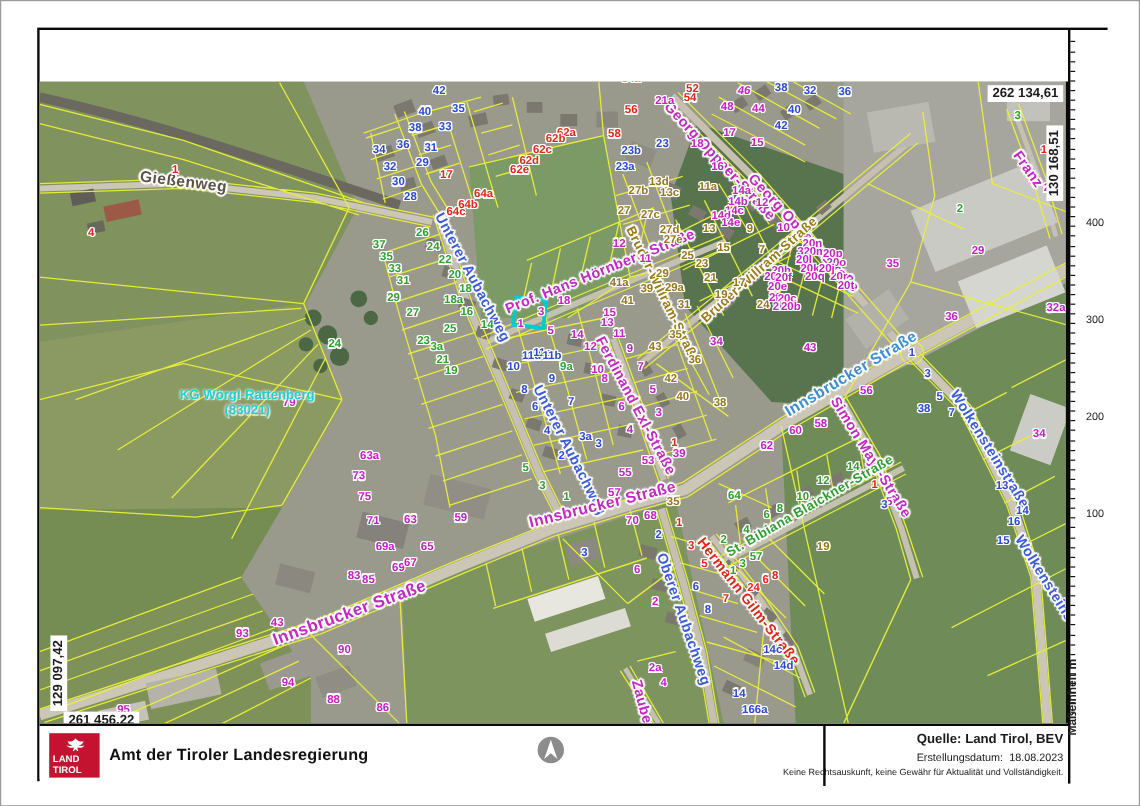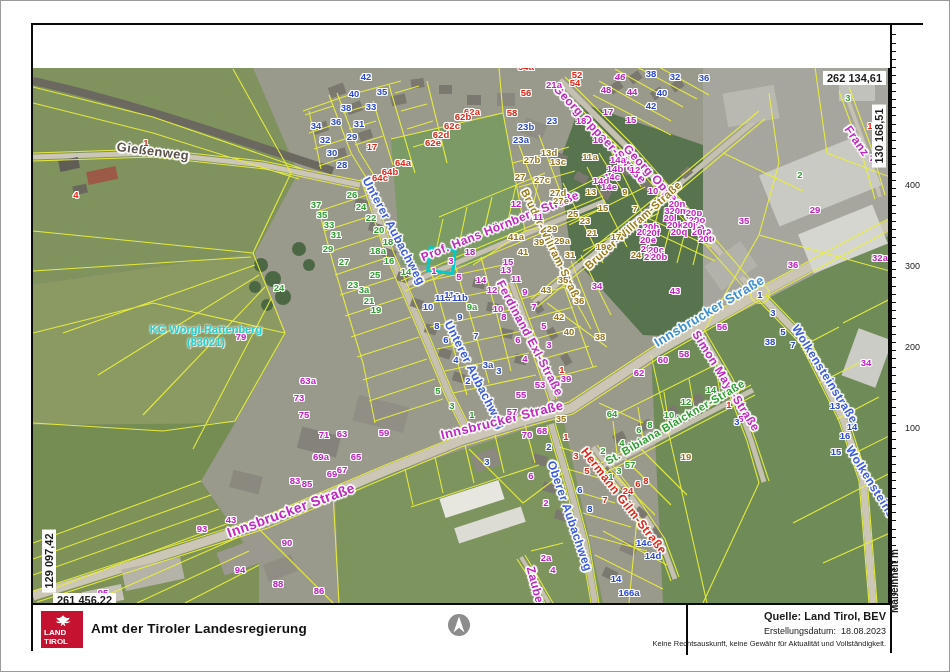--- a/index.html
+++ b/index.html
@@ -417,21 +417,21 @@
           <span class="pl" style="left: 612px; top: 163px; color: rgb(196, 32, 196);">20g</span>
           <span class="pl" style="left: 620px; top: 164px; color: rgb(196, 32, 196);">20f</span>
           <span class="pl" style="left: 615px; top: 171px; color: rgb(196, 32, 196);">20e</span>
           <span class="pl" style="left: 612px; top: 180px; color: rgb(196, 32, 196);">2f</span>
           <span class="pl" style="left: 623px; top: 181px; color: rgb(196, 32, 196);">20c</span>
           <span class="pl" style="left: 615px; top: 188px; color: rgb(196, 32, 196);">2l</span>
           <span class="pl" style="left: 626px; top: 188px; color: rgb(196, 32, 196);">20b</span>
           <span class="pl" style="left: 275px; top: 312px; color: rgb(196, 32, 196);">63a</span>
           <span class="pl" style="left: 266px; top: 329px; color: rgb(196, 32, 196);">73</span>
           <span class="pl" style="left: 271px; top: 346px; color: rgb(196, 32, 196);">75</span>
-          <span class="pl" style="left: 278px; top: 366px; color: rgb(196, 32, 196); margin-left: 13px;">71</span>
+          <span class="pl" style="left: 278px; top: 366px; color: rgb(196, 32, 196);">71</span>
           <span class="pl" style="left: 288px; top: 388px; color: rgb(196, 32, 196);">69a</span>
           <span class="pl" style="left: 299px; top: 405px; color: rgb(196, 32, 196);">69</span>
           <span class="pl" style="left: 309px; top: 401px; color: rgb(196, 32, 196);">67</span>
           <span class="pl" style="left: 323px; top: 388px; color: rgb(196, 32, 196);">65</span>
           <span class="pl" style="left: 309px; top: 365px; color: rgb(196, 32, 196);">63</span>
           <span class="pl" style="left: 351px; top: 364px; color: rgb(196, 32, 196);">59</span>
           <span class="pl" style="left: 262px; top: 412px; color: rgb(196, 32, 196);">83</span>
           <span class="pl" style="left: 274px; top: 415px; color: rgb(196, 32, 196);">85</span>
           <span class="pl" style="left: 198px; top: 451px; color: rgb(196, 32, 196);">43</span>
           <span class="pl" style="left: 169px; top: 460px; color: rgb(196, 32, 196);">93</span>

